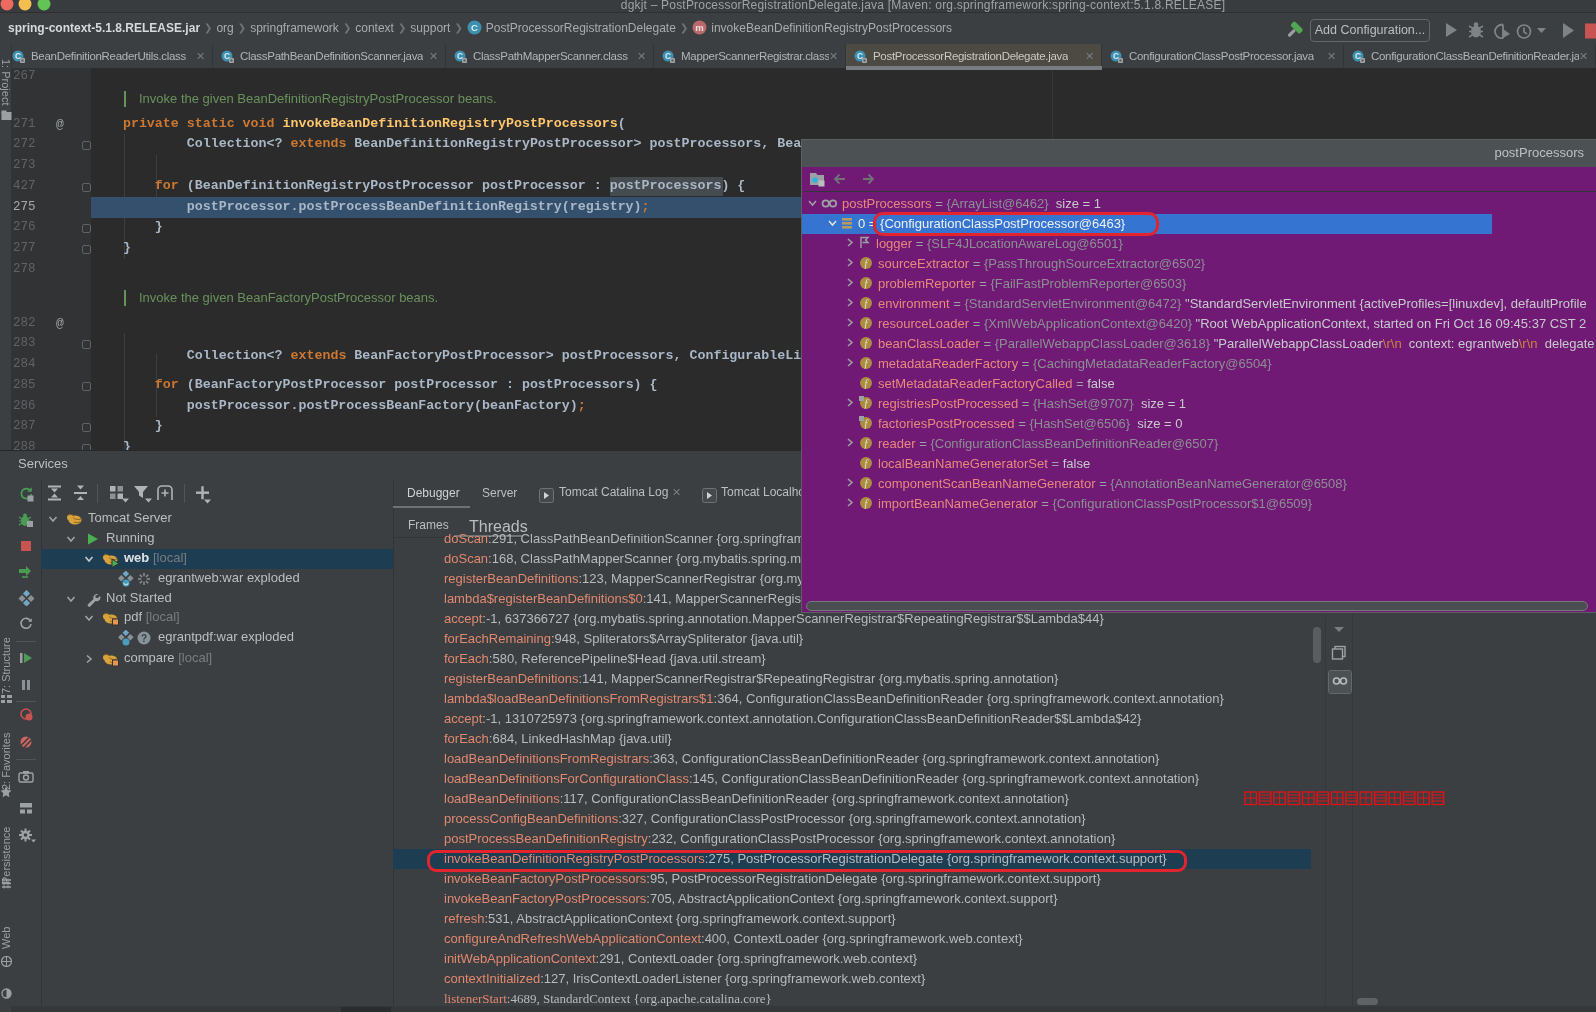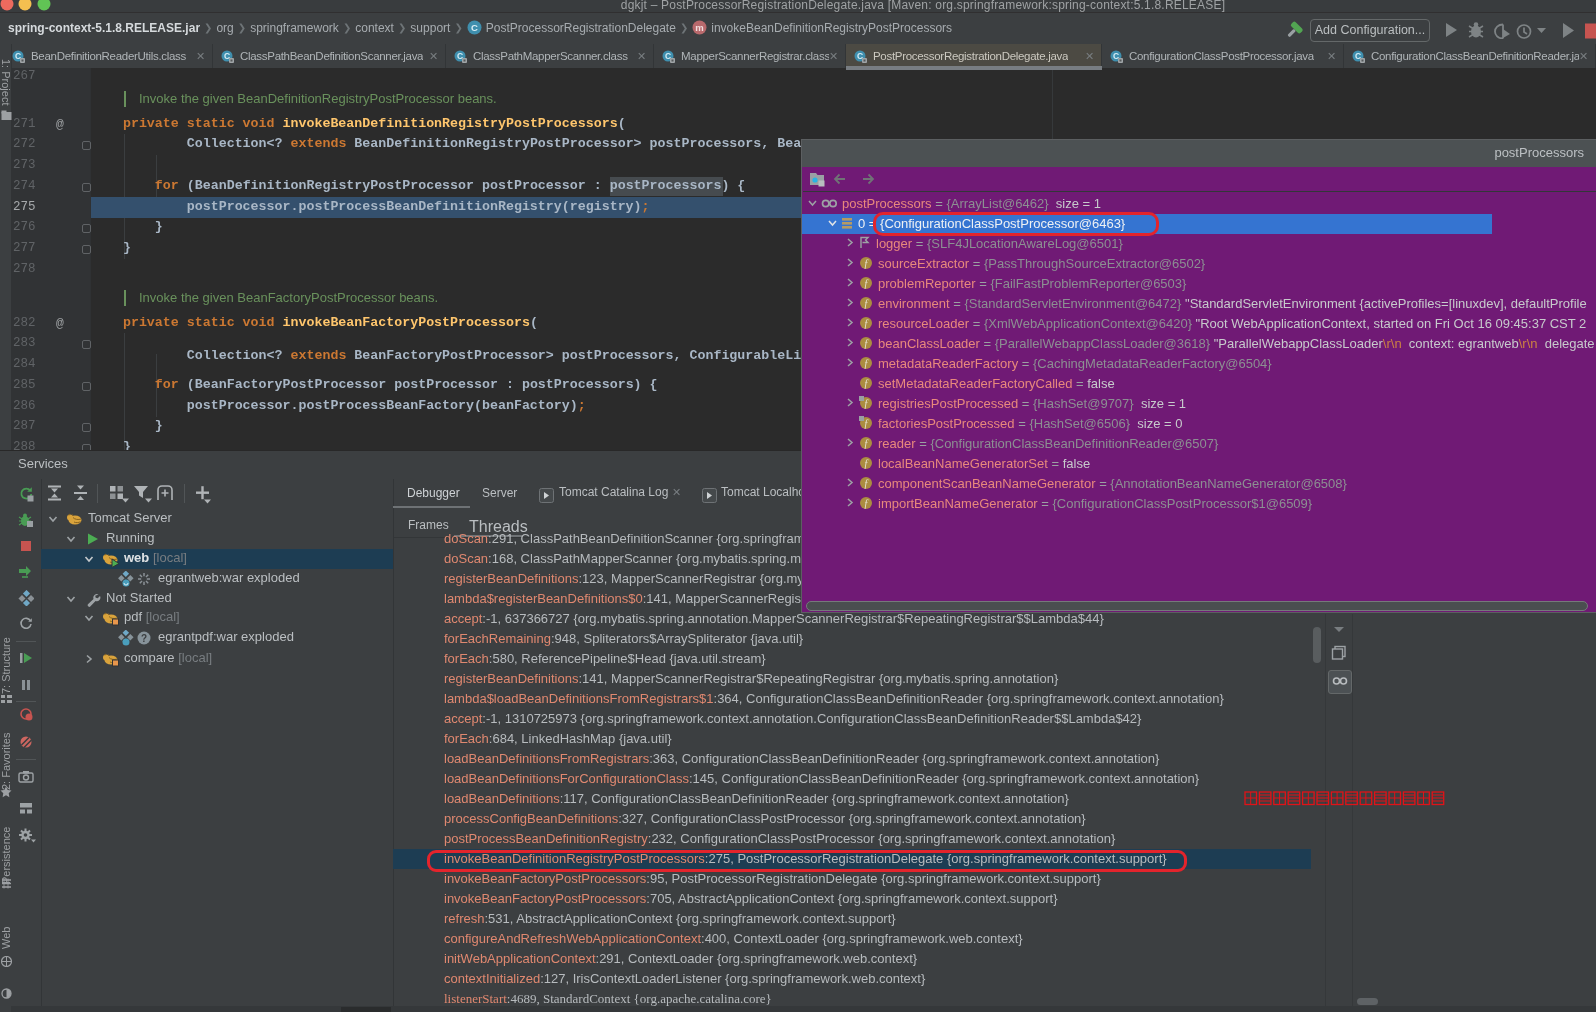--- a/index.html
+++ b/index.html
@@ -247,21 +247,21 @@
 <div class="iguide" style="left:113px;top:265px;height:117px;"></div>
 <div class="iguide" style="left:145px;top:286px;height:63px;"></div>
 <div class="iguide" style="left:1041px;top:0;height:71px;background:#36393b;"></div>
 <div class="abs" id="execline"></div>
 <div class="abs" style="left:599px;top:109px;width:113px;height:19px;background:#464b4f;"></div>
 <div class="abs" style="left:81px;top:130px;width:1px;height:0px;"></div>
 <div class="lnum" style="left:2px;top:1px;">267</div>
 <div class="lnum" style="left:2px;top:49px;">271</div>
 <div class="lnum" style="left:2px;top:69px;">272</div>
 <div class="lnum" style="left:2px;top:90px;">273</div>
-<div class="lnum" style="left:2px;top:111px;">274</div>
+<div class="lnum" style="left:2px;top:111px;">427</div>
 <div class="lnum" style="left:2px;top:132px;color:#a6a9ab;">275</div>
 <div class="lnum" style="left:2px;top:152px;">276</div>
 <div class="lnum" style="left:2px;top:173px;">277</div>
 <div class="lnum" style="left:2px;top:194px;">278</div>
 <div class="lnum" style="left:2px;top:248px;text-align:right;">282</div>
 <div class="lnum" style="left:2px;top:268px;">283</div>
 <div class="lnum" style="left:2px;top:289px;">284</div>
 <div class="lnum" style="left:2px;top:310px;">285</div>
 <div class="lnum" style="left:2px;top:331px;">286</div>
 <div class="lnum" style="left:2px;top:351px;">287</div>
@@ -279,21 +279,20 @@
 <div class="docbar" style="left:113px;top:23px;height:16px;"></div>
 <div class="doc" style="left:128px;top:23px;">Invoke the given BeanDefinitionRegistryPostProcessor beans.</div>
 <div class="docbar" style="left:113px;top:222px;height:16px;"></div>
 <div class="doc" style="left:128px;top:222px;">Invoke the given BeanFactoryPostProcessor beans.</div>
 <div class="cline" style="top:48px;">&nbsp;&nbsp;&nbsp;&nbsp;<span class="k">private static void</span> <span class="m">invokeBeanDefinitionRegistryPostProcessors</span>(</div>
 <div class="cline" style="top:68px;">&nbsp;&nbsp;&nbsp;&nbsp;&nbsp;&nbsp;&nbsp;&nbsp;&nbsp;&nbsp;&nbsp;&nbsp;Collection&lt;? <span class="k">extends</span> BeanDefinitionRegistryPostProcessor&gt; postProcessors, Bea</div>
 <div class="cline" style="top:110px;">&nbsp;&nbsp;&nbsp;&nbsp;&nbsp;&nbsp;&nbsp;&nbsp;<span class="k">for</span> (BeanDefinitionRegistryPostProcessor postProcessor : postProcessors) {</div>
 <div class="cline" style="top:131px;">&nbsp;&nbsp;&nbsp;&nbsp;&nbsp;&nbsp;&nbsp;&nbsp;&nbsp;&nbsp;&nbsp;&nbsp;postProcessor.postProcessBeanDefinitionRegistry(registry)<span class="k">;</span></div>
 <div class="cline" style="top:151px;">&nbsp;&nbsp;&nbsp;&nbsp;&nbsp;&nbsp;&nbsp;&nbsp;}</div>
 <div class="cline" style="top:172px;">&nbsp;&nbsp;&nbsp;&nbsp;}</div>
-<div class="cline" style="top:247px;">&nbsp;&nbsp;&nbsp;&nbsp;<span class="k">private static void</span> <span class="m">invokeBeanFactoryPostProcessors</span>(</div>
 <div class="cline" style="top:280px;">&nbsp;&nbsp;&nbsp;&nbsp;&nbsp;&nbsp;&nbsp;&nbsp;&nbsp;&nbsp;&nbsp;&nbsp;Collection&lt;? <span class="k">extends</span> BeanFactoryPostProcessor&gt; postProcessors, ConfigurableLi</div>
 <div class="cline" style="top:309px;">&nbsp;&nbsp;&nbsp;&nbsp;&nbsp;&nbsp;&nbsp;&nbsp;<span class="k">for</span> (BeanFactoryPostProcessor postProcessor : postProcessors) {</div>
 <div class="cline" style="top:330px;">&nbsp;&nbsp;&nbsp;&nbsp;&nbsp;&nbsp;&nbsp;&nbsp;&nbsp;&nbsp;&nbsp;&nbsp;postProcessor.postProcessBeanFactory(beanFactory)<span class="k">;</span></div>
 <div class="cline" style="top:350px;">&nbsp;&nbsp;&nbsp;&nbsp;&nbsp;&nbsp;&nbsp;&nbsp;}</div>
 <div class="cline" style="top:371px;">&nbsp;&nbsp;&nbsp;&nbsp;}</div>
 </div>
 
   <div class="abs" id="services">
 <div class="abs ui" style="left:18px;top:5px;">Services</div>
 <div class="abs" style="left:41px;top:28px;width:1px;height:534px;background:#323537;"></div>

